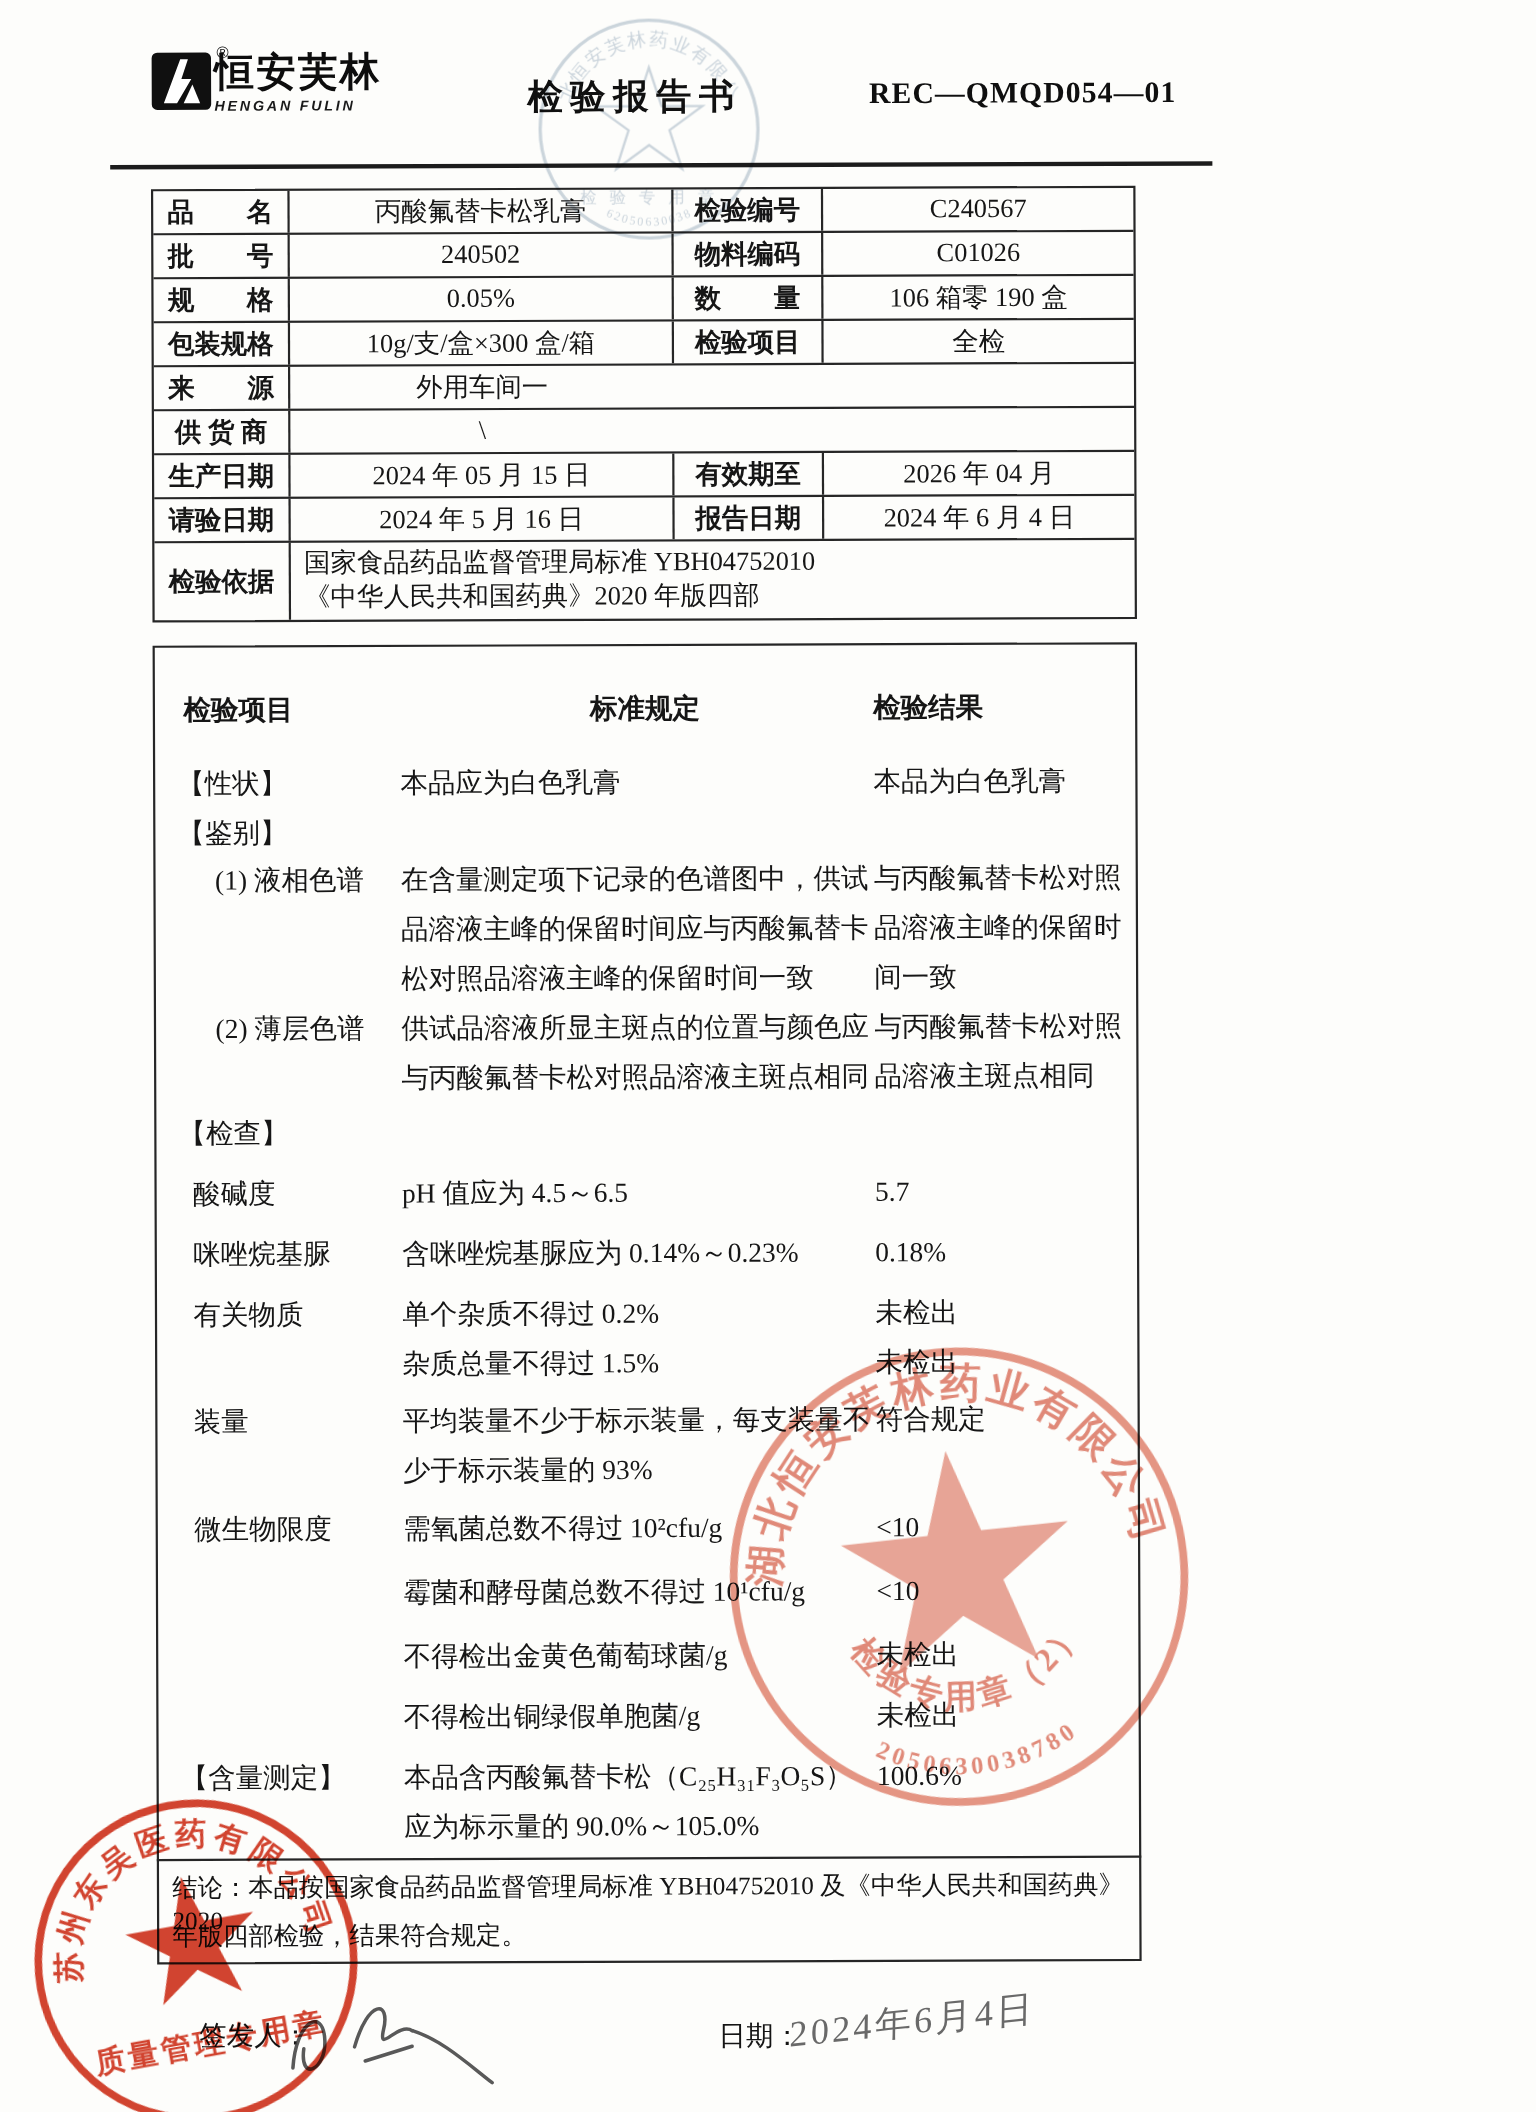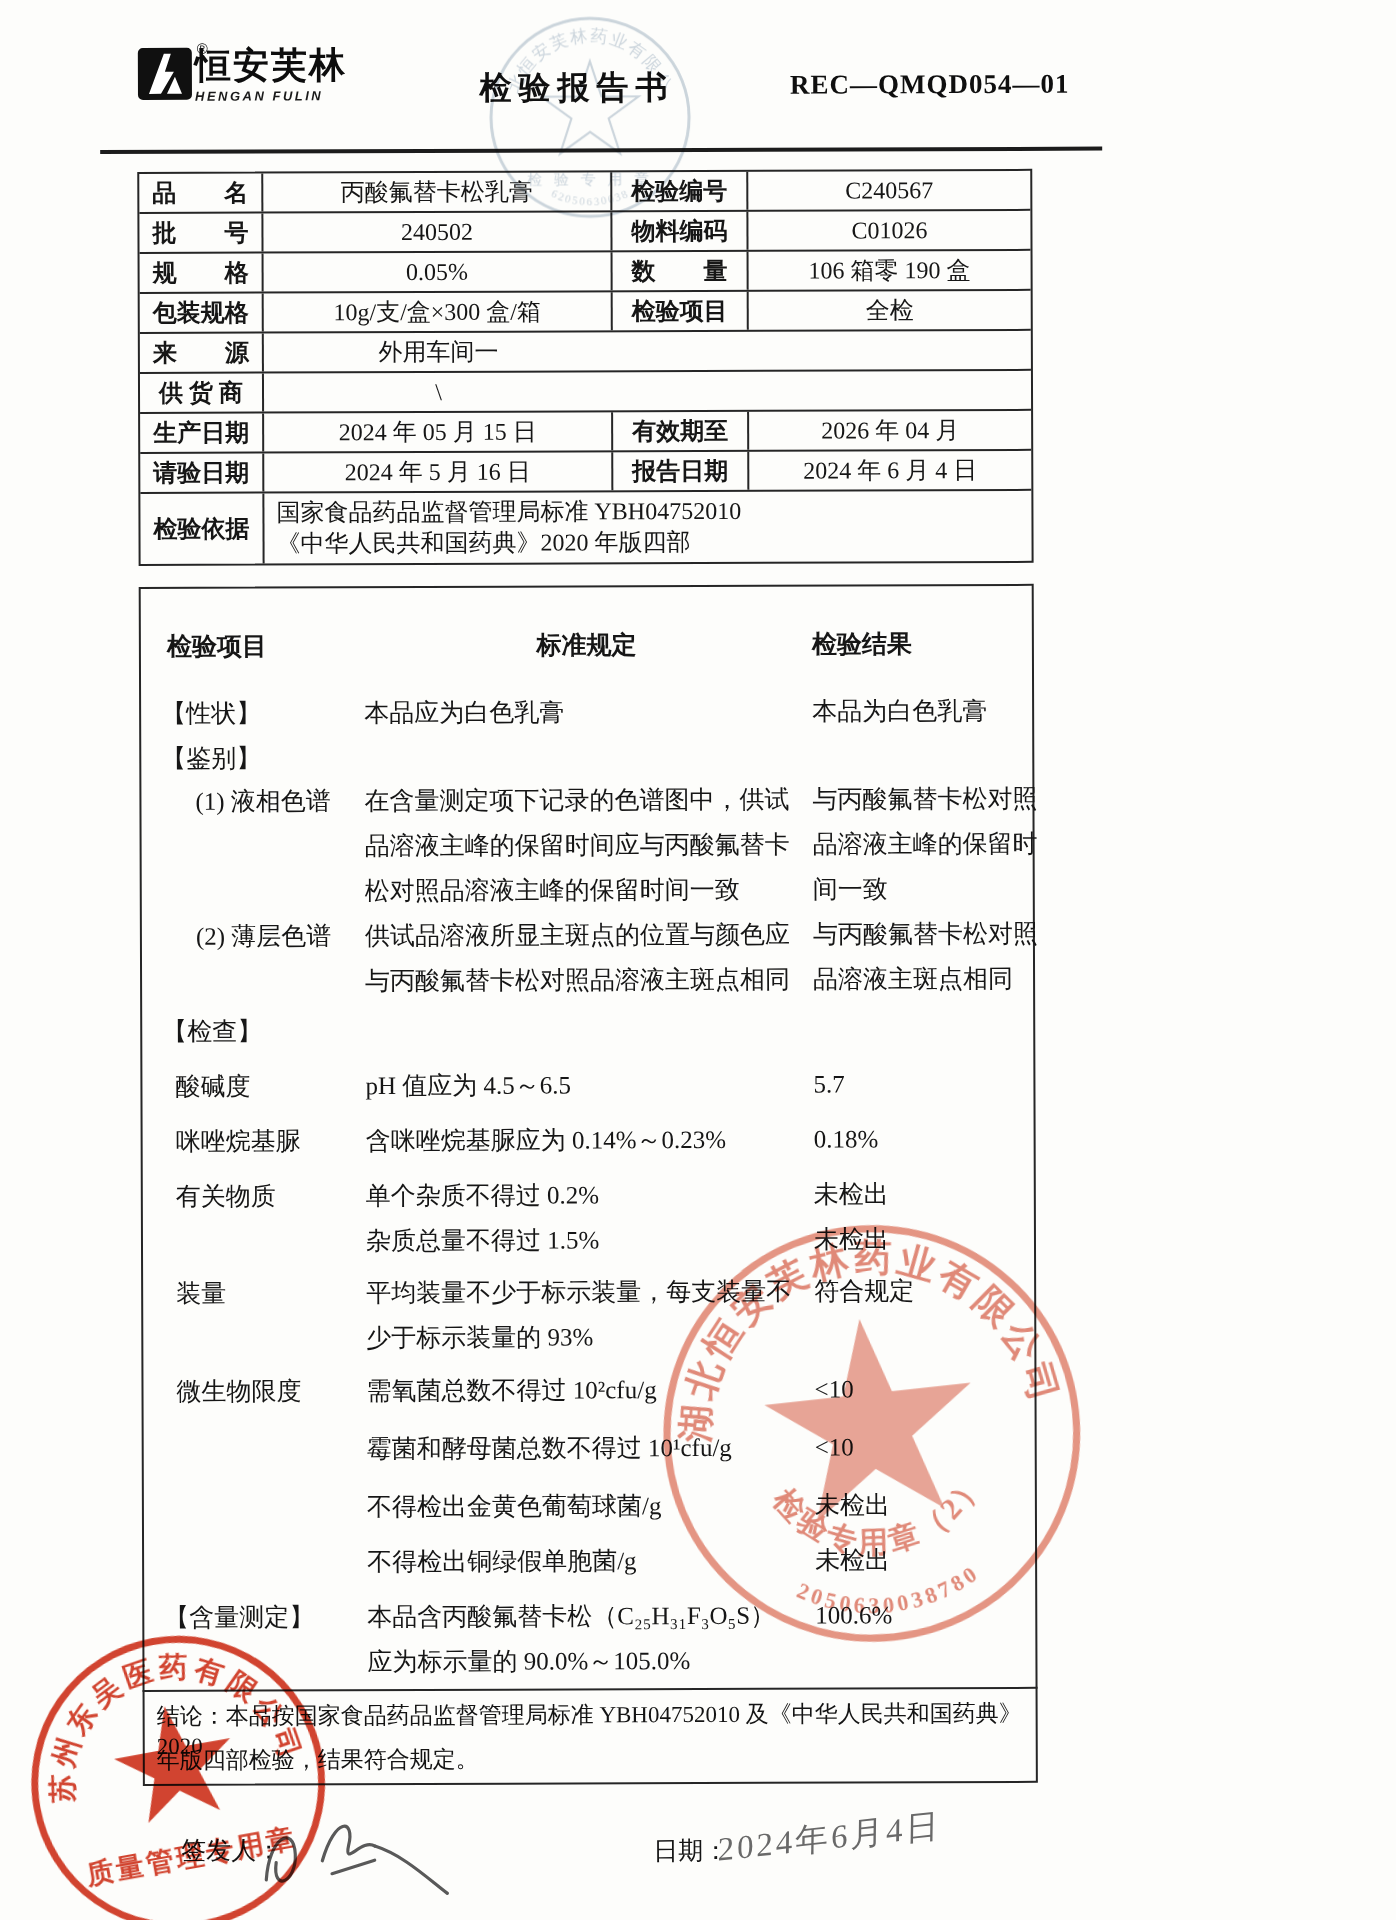--- a/index.html
+++ b/index.html
@@ -37,21 +37,21 @@
   
   .t2{position:absolute;left:140px;top:585px;width:895px;height:1199px;border:2.5px solid #262626;box-sizing:border-box;}
   .rrow{position:absolute;left:140px;width:895px;height:44px;font-size:25px;line-height:44px;}
   .rhead{font-weight:bold;}
   .ri{position:absolute;left:22px;white-space:nowrap;}
   .ri.b{font-weight:normal;}
   .ri.sub{left:35px;}
   .ri.num{left:56px;}
   .rs{position:absolute;left:225px;width:445px;white-space:nowrap;}
   .rs.ctr{text-align:center;}
-  .rr{position:absolute;left:655px;width:237px;white-space:nowrap;margin-left:18px;}
+  .rr{position:absolute;left:655px;width:237px;white-space:nowrap;}
   .conc{position:absolute;left:140px;top:1688px;width:895px;height:93.5px;border-top:2.5px solid #262626;box-sizing:border-box;}
   .concline{position:absolute;left:154px;width:870px;font-size:23px;line-height:30px;color:#141414;}
   .cl1{top:1700px;}
   .cl2{top:1744px;}
 
   
   .foot-label{position:absolute;font-size:25px;color:#141414;text-align:right;}
   .sig-label{left:178px;top:1832px;}
   .date-label{left:650px;top:1834px;}
   .hand-date{position:absolute;left:714px;top:1816px;font-size:33px;color:#4f4f4f;

